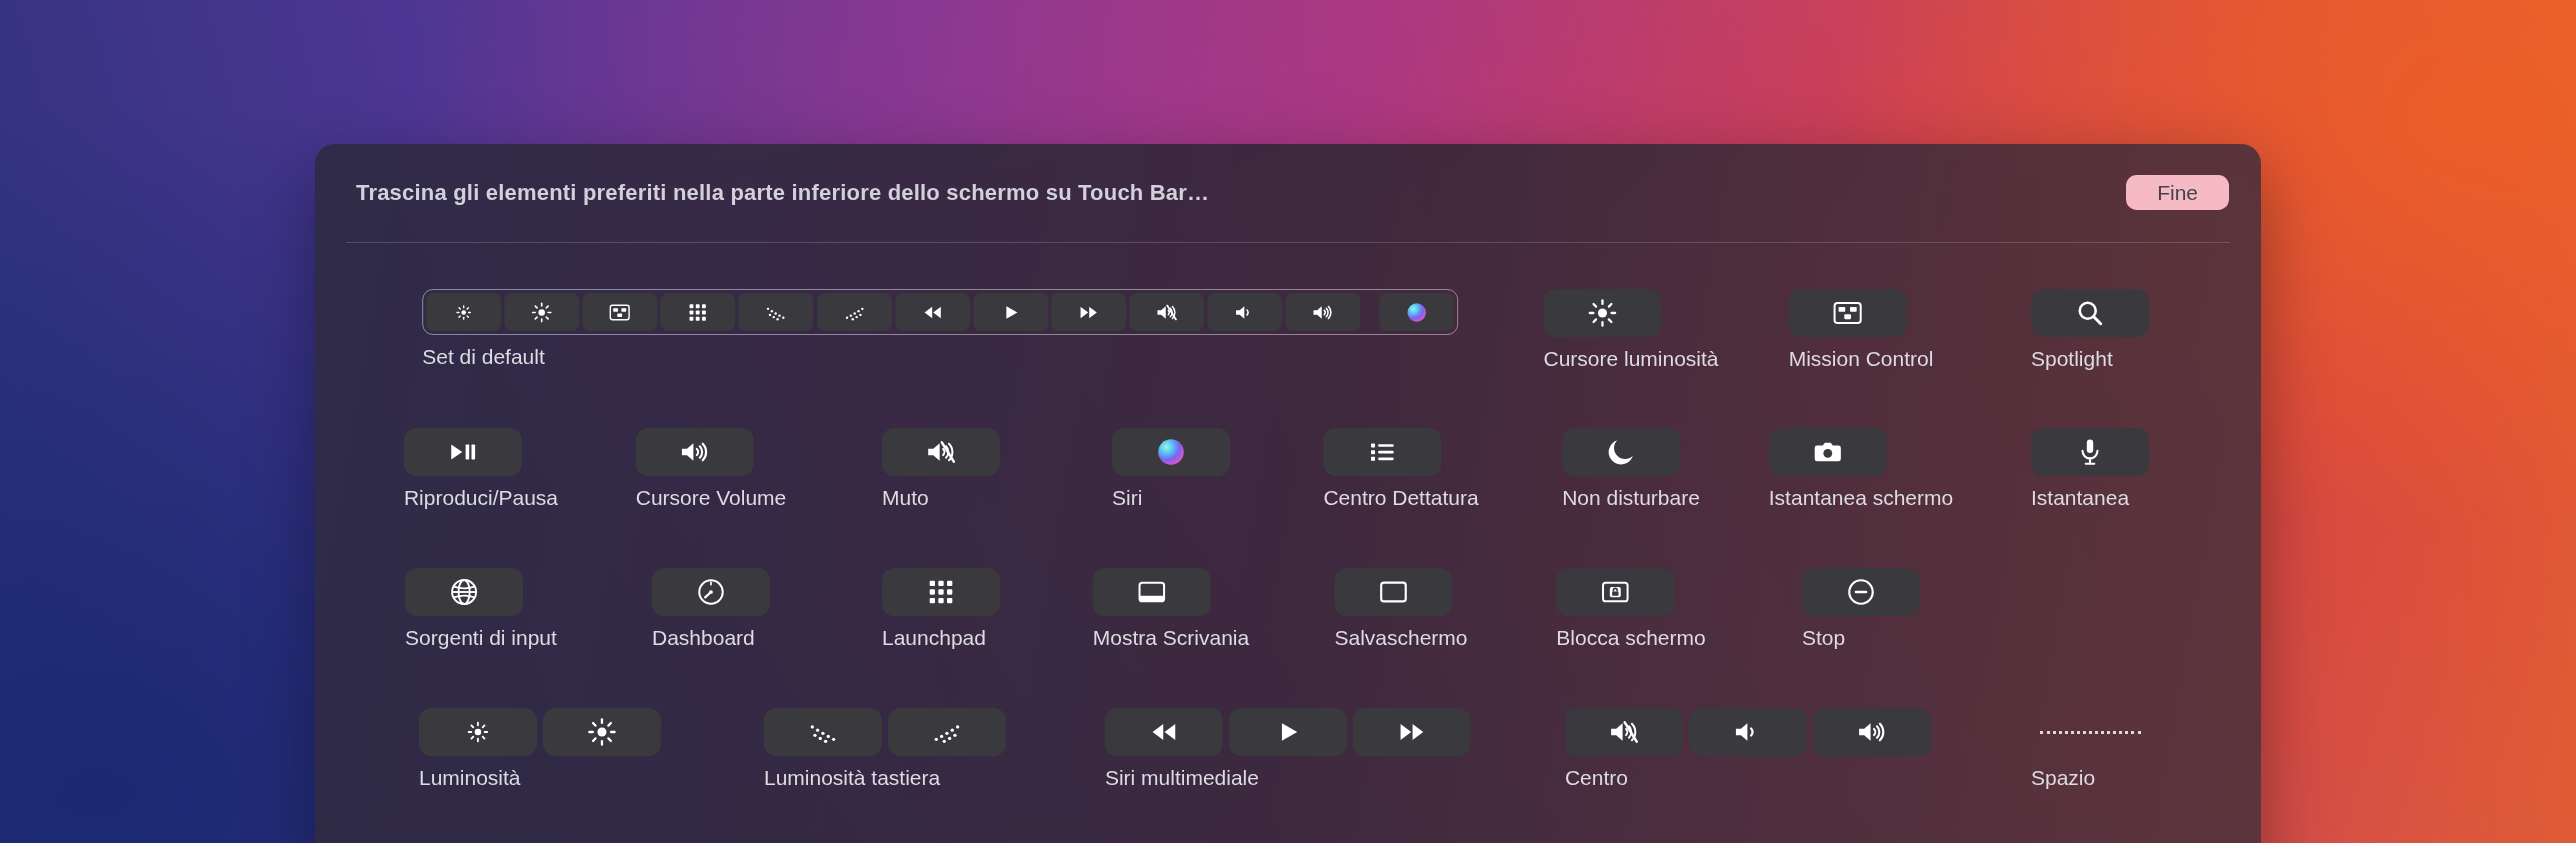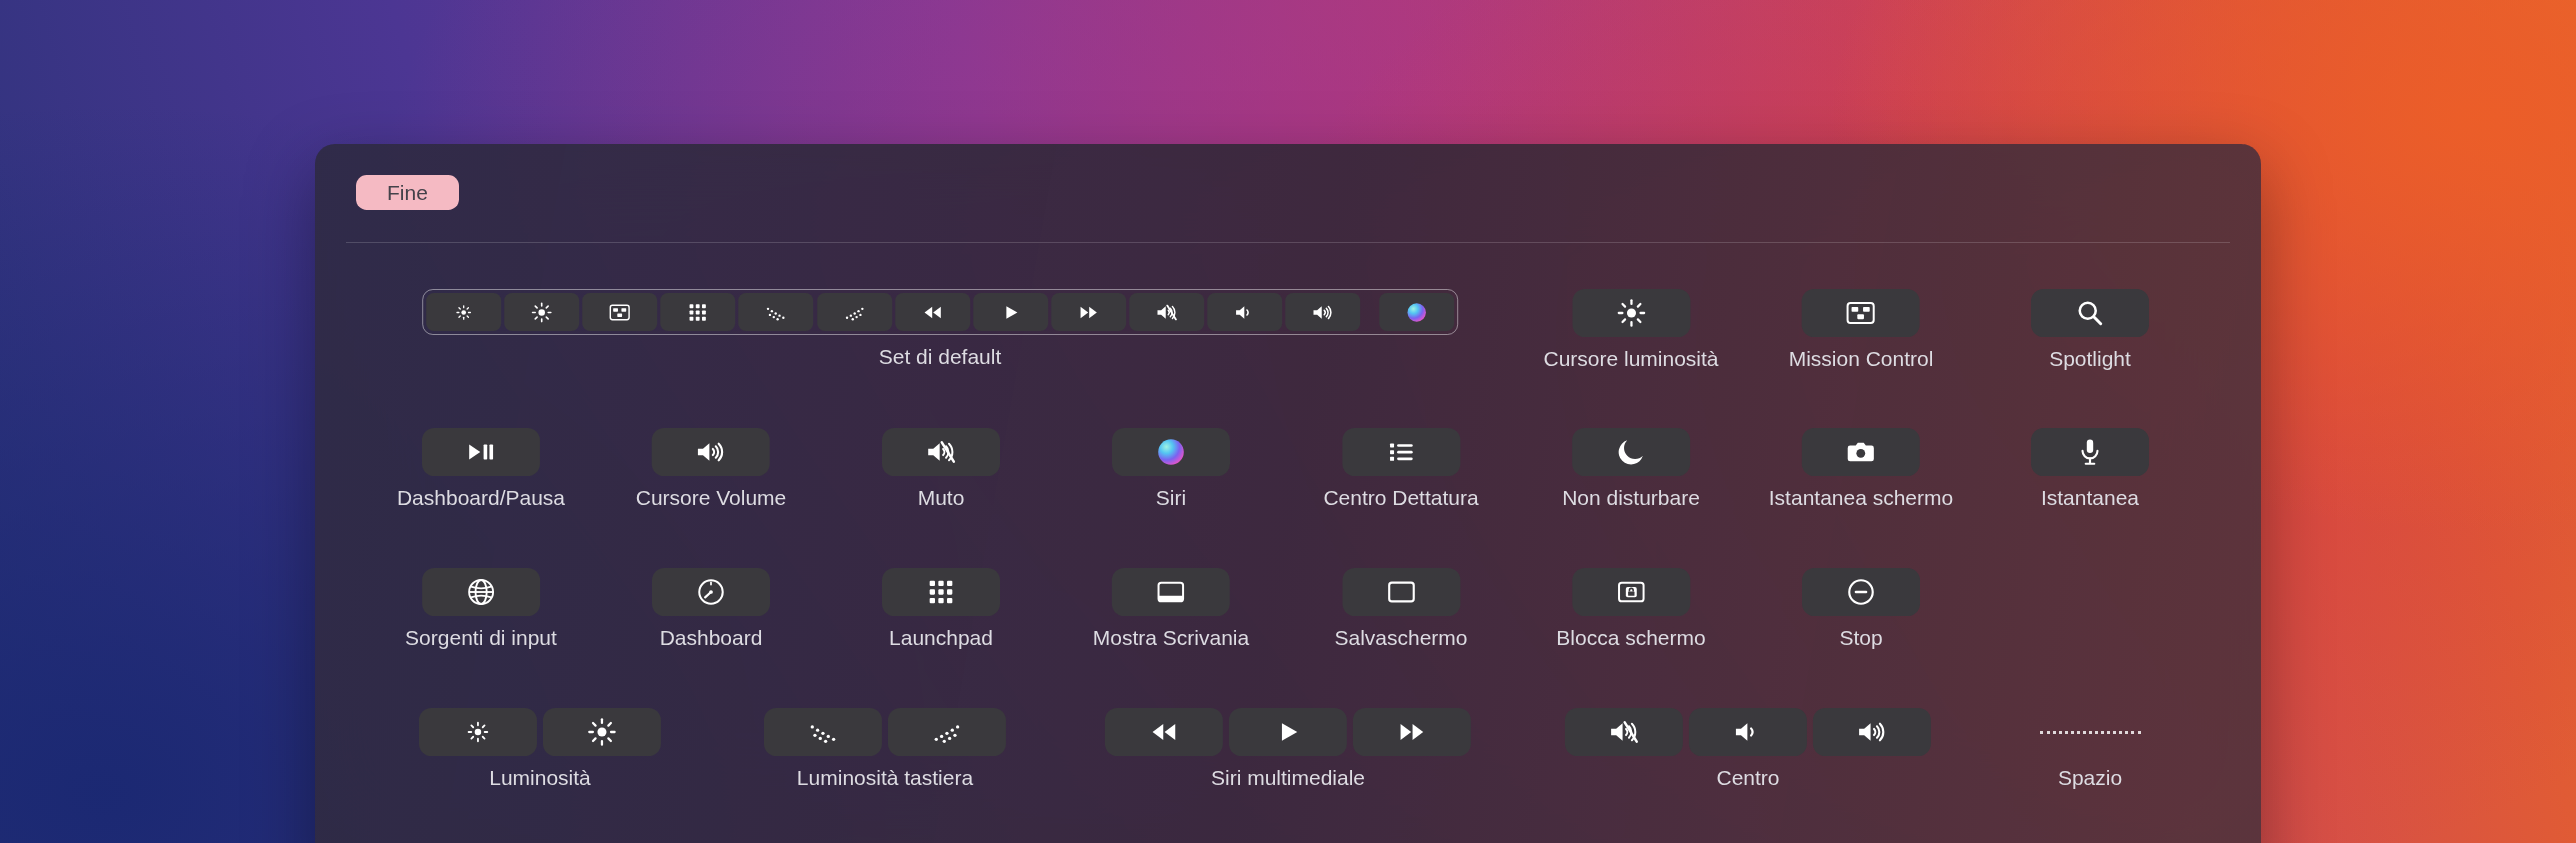--- a/index.html
+++ b/index.html
@@ -38,21 +38,21 @@
   .fine-btn{
     display:flex;align-items:center;justify-content:center;
     height:35px;padding:0 31px;border:none;border-radius:10.7px;
     background:#f5bac3;color:#44424a;font-size:21px;font-family:inherit;cursor:default;
   }
   .panel-divider{position:relative;z-index:1;height:0.8px;background:rgba(255,255,255,.16);margin:0 31px}
   
   #grid{position:absolute;inset:0;z-index:1}
   .row{position:absolute;left:0;width:100%}
   .row-1{top:145px}.row-2{top:284px}.row-3{top:424px}.row-4{top:564px}
-  .cell{position:absolute;top:0;transform:translateX(-50%);display:flex;flex-direction:column;align-items:center}
+  .cell{position:absolute;top:0;transform:translateX(-50%);display:flex;flex-direction:column;align-items:flex-start}
   .row-1 .cell:nth-child(1){left:625px}
   .row-1 .cell:nth-child(2){left:1316px}
   .row-1 .cell:nth-child(3){left:1546px}
   .row-1 .cell:nth-child(4){left:1775px}
   .row-2 .cell:nth-child(1){left:166px}
   .row-2 .cell:nth-child(2){left:396px}
   .row-2 .cell:nth-child(3){left:626px}
   .row-2 .cell:nth-child(4){left:856px}
   .row-2 .cell:nth-child(5){left:1086px}
   .row-2 .cell:nth-child(6){left:1316px}
@@ -85,20 +85,21 @@
   .space-dots{width:101px;border-top:3.1px dotted rgba(255,255,255,.82)}
   .cell-label{margin-top:10px;font-size:21px;color:#dddce2;white-space:nowrap}
 </style>
 </head>
 <body>
 
 <div class="wallpaper"></div>
 
 <div class="panel">
   <div class="panel-header">
+    <div class="title">Trascina gli elementi preferiti nella parte inferiore dello schermo su Touch Bar…</div>
     <button class="fine-btn">Fine</button>
   </div>
   <div class="panel-divider"></div>
   <div id="grid">
       <div class="row row-1">
         <div class="cell">
           <div class="btn-group strip">
             <div class="tb-btn mini">
               <span class="icon">
                 <svg viewBox="0 0 24 24">
@@ -322,21 +323,21 @@
             <div class="tb-btn">
               <span class="icon">
                 <svg viewBox="0 0 24 24" fill="#fff">
                   <polygon points="3.2,6.3 11.5,12 3.2,17.7"></polygon>
                   <rect x="14" y="6.3" width="2.7" height="11.4" rx="0.6"></rect>
                   <rect x="18.4" y="6.3" width="2.7" height="11.4" rx="0.6"></rect>
                 </svg>
               </span>
             </div>
           </div>
-          <div class="cell-label">Dashboard/Pausa</div>
+          <div class="cell-label">Riproduci/Pausa</div>
         </div>
         <div class="cell">
           <div class="btn-group">
             <div class="tb-btn">
               <span class="icon">
                 <svg viewBox="0 0 24 24">
                   <polygon points="2.4,9.6 6.2,9.6 11,5.4 11,18.6 6.2,14.4 2.4,14.4" fill="#fff"></polygon>
                   <g stroke="#fff" stroke-width="1.6" fill="none" stroke-linecap="round">
                     <path d="M13.6,9.7 a3.3,3.3 0 0 1 0,4.6"></path>
                     <path d="M15.8,7.7 a6.1,6.1 0 0 1 0,8.6"></path>

